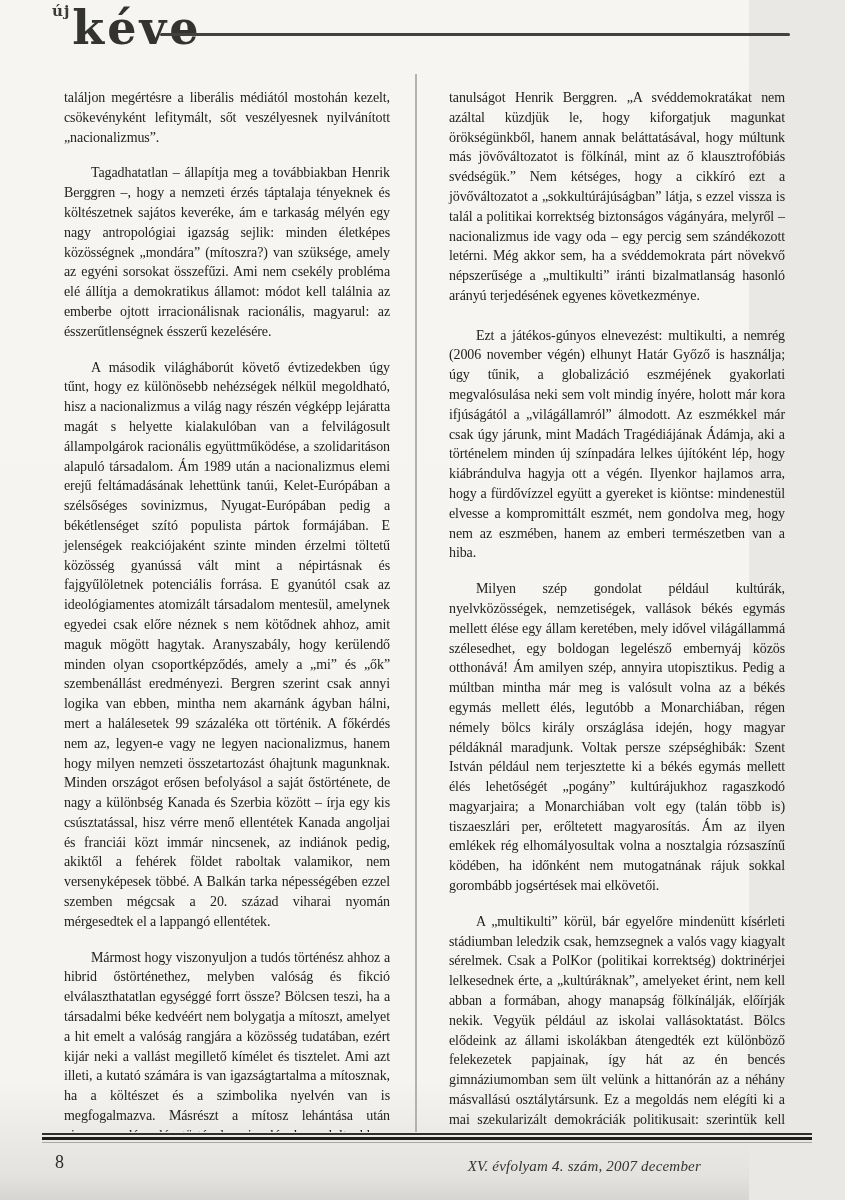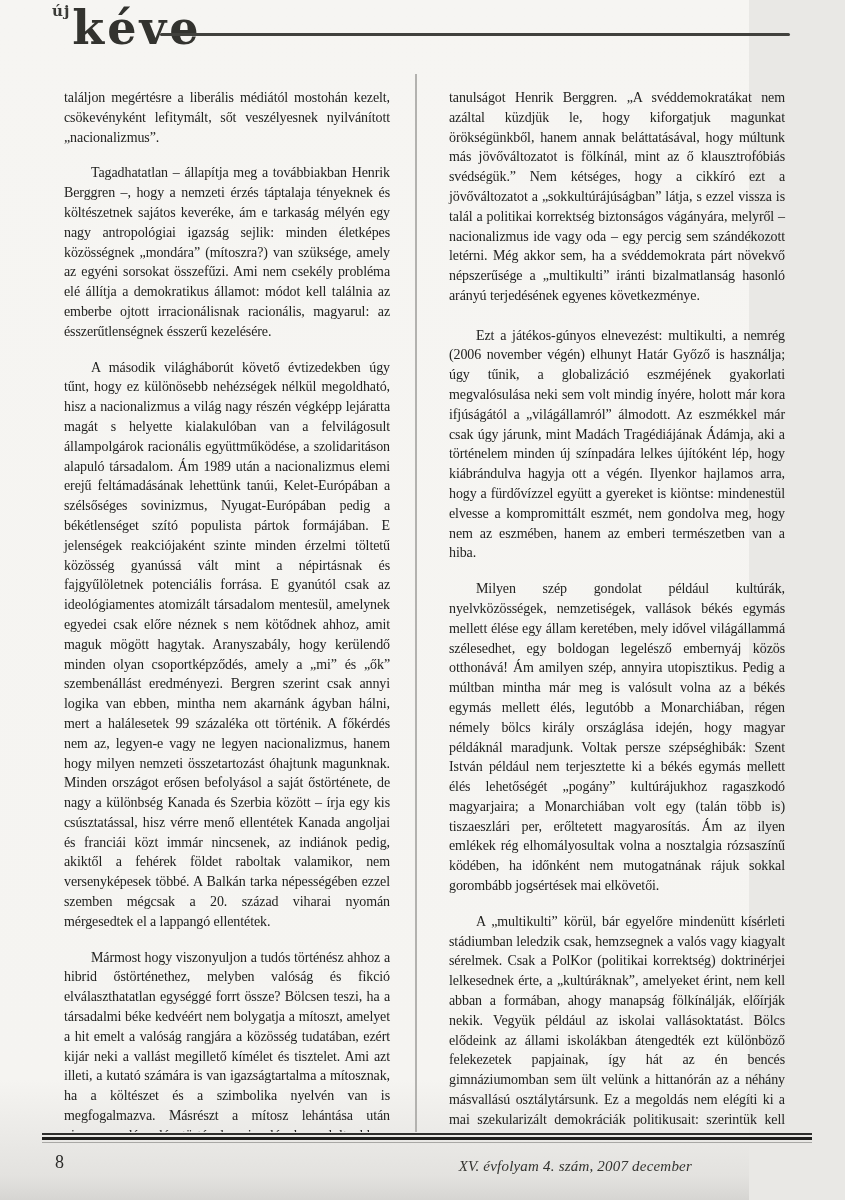--- a/index.html
+++ b/index.html
@@ -52,21 +52,21 @@
   
   .foot-rule{position:absolute;left:42px;top:1133px;width:770px;}
   .foot-rule .r1{height:2px;background:#2e2e2c;}
   .foot-rule .r2{height:3px;background:#1f1f1d;margin-top:2px;}
   .foot-rule .r3{height:1px;background:#a9a8a5;margin-top:2px;}
   .page-number{
     position:absolute;left:55px;top:1152px;
     font-size:18px;color:#2a2a28;
   }
   .issue-info{
-    position:absolute;right:57px;top:1158px;
+    position:absolute;right:48px;top:1158px;
     font-style:italic;font-size:15px;color:#33332f;
     letter-spacing:0.2px;
   }
 </style>
 </head>
 <body>
 
 <div class="page">
 
   <div class="masthead">

